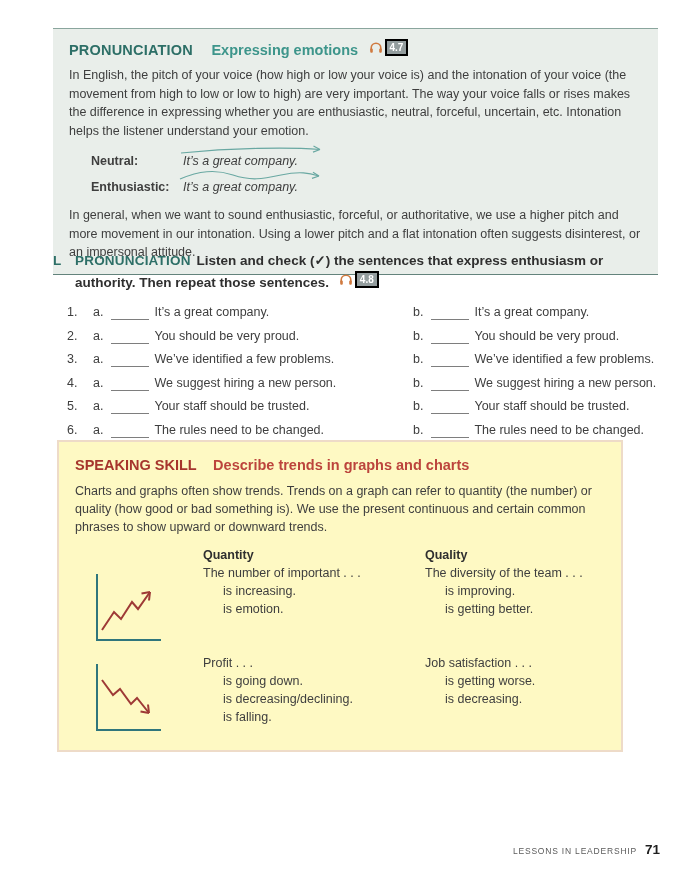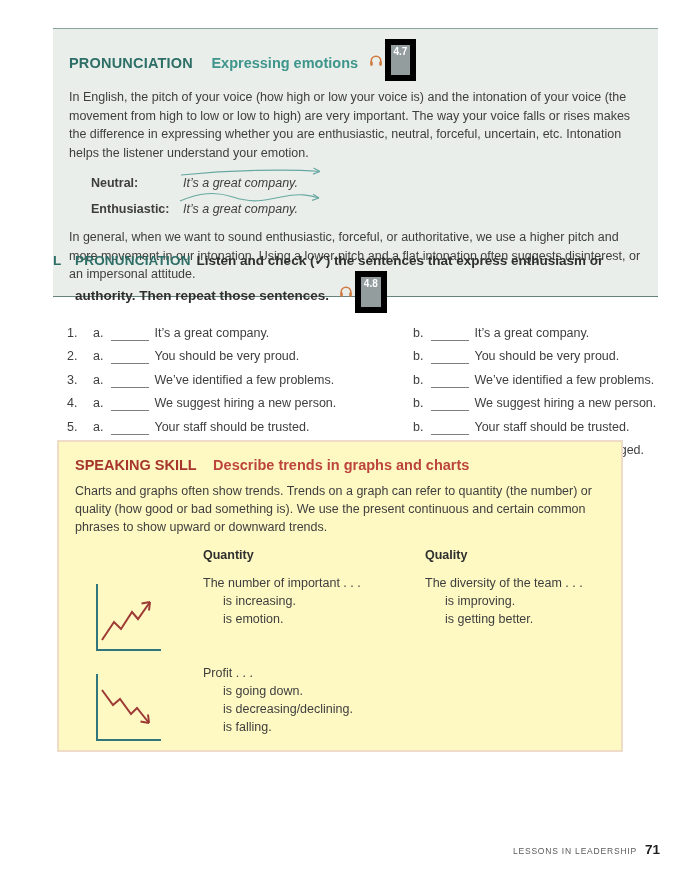--- a/index.html
+++ b/index.html
@@ -17,21 +17,21 @@
     border-top:1px solid #8aa59d;
     border-bottom:1px solid #63837c;
     padding:10px 16px 12px 16px;
   }
   .pron-head { margin-bottom:7px; }
   .pron-title { color:#2d6f67; font-weight:bold; font-size:14.5px; letter-spacing:.2px; }
   .pron-subtitle { color:#3d958b; font-weight:bold; font-size:14.5px; margin-left:14px; }
   .audio-badge { display:inline-flex; align-items:center; gap:2px; margin-left:6px; vertical-align:1px; }
   .audio-num {
     background:#939d9e; color:#ffffff; font-size:10px; font-weight:bold;
-    padding:1px 3px 18px 3px; line-height:11px; border:6px solid #000000;
+    padding:1px 3px 1px 3px; line-height:11px; border:2px solid #000000;
   }
   .pron-box p, .pron-outro { font-size:12.5px; line-height:18.5px; color:#3e3e3e; }
   .examples { margin:14px 0 10px 22px; }
   .example-line { display:flex; align-items:flex-end; margin-bottom:12px; }
   .example-label { font-weight:bold; font-size:12.5px; width:92px; flex:0 0 92px; }
   .example-sentence { position:relative; font-style:italic; font-size:12.5px; color:#3e3e3e; }
   .example-sentence svg { position:absolute; left:-6px; top:-13px; }
 
   
   .exercise { position:absolute; left:53px; top:252px; width:610px; }
@@ -51,21 +51,21 @@
   
   .skill-box {
     position:absolute; left:57px; top:440px; width:566px; height:312px;
     background:#fef9c3; border:2px solid #eedbc8; padding:14px 16px 16px 16px;
   }
   .skill-head { margin-bottom:8px; }
   .skill-title { color:#a6352d; font-weight:bold; font-size:14.5px; }
   .skill-subtitle { color:#bc443c; font-weight:bold; font-size:14.5px; margin-left:12px; }
   .skill-intro { font-size:12.5px; line-height:18px; color:#3e3e3e; width:540px; }
   .skill-grid { display:grid; grid-template-columns:126px 220px 1fr; margin-top:12px; column-gap:2px; }
-  .col-header { font-weight:bold; font-size:12.5px; margin-bottom:10px; color:#2f2f2f; }
+  .col-header { font-weight:bold; font-size:12.5px; color:#2f2f2f; }
   .trend-cell { padding-left:12px; padding-top:6px; }
   .phrase-group { font-size:12.5px; line-height:18px; color:#3e3e3e; padding-top:2px; padding-bottom:10px; }
   .phrase-group .phrase { padding-left:20px; }
 
   
   .footer { position:absolute; right:21px; bottom:16px; display:flex; align-items:baseline; gap:8px; }
   .footer-label { font-size:8.5px; letter-spacing:.8px; color:#5a5a5a;margin-left:44px; }
   .footer-page { font-size:13.5px; font-weight:bold; color:#1f1f1f; }
 </style>
 </head>
@@ -255,20 +255,25 @@
           <polyline points="15,22 26,37 33,31 44,46 50,40 62,55" fill="none" stroke="#9e3a36" stroke-width="2"></polyline>
           <path d="M62 55 l-8.5 -1.5 M62 55 l-1 -8.5" fill="none" stroke="#9e3a36" stroke-width="2"></path>
         </svg>
       </div>
       <div class="phrase-group">
         <div>Profit . . .</div>
         <div class="phrase">is going down.</div>
         <div class="phrase">is decreasing/declining.</div>
         <div class="phrase">is falling.</div>
       </div>
+      <div class="phrase-group">
+        <div>Job satisfaction . . .</div>
+        <div class="phrase">is getting worse.</div>
+        <div class="phrase">is decreasing.</div>
+      </div>
     </div>
   </section>
 
   <div class="footer">
     <span class="footer-label">LESSONS IN LEADERSHIP</span>
     <span class="footer-page">71</span>
   </div>
 
 </div>
 

